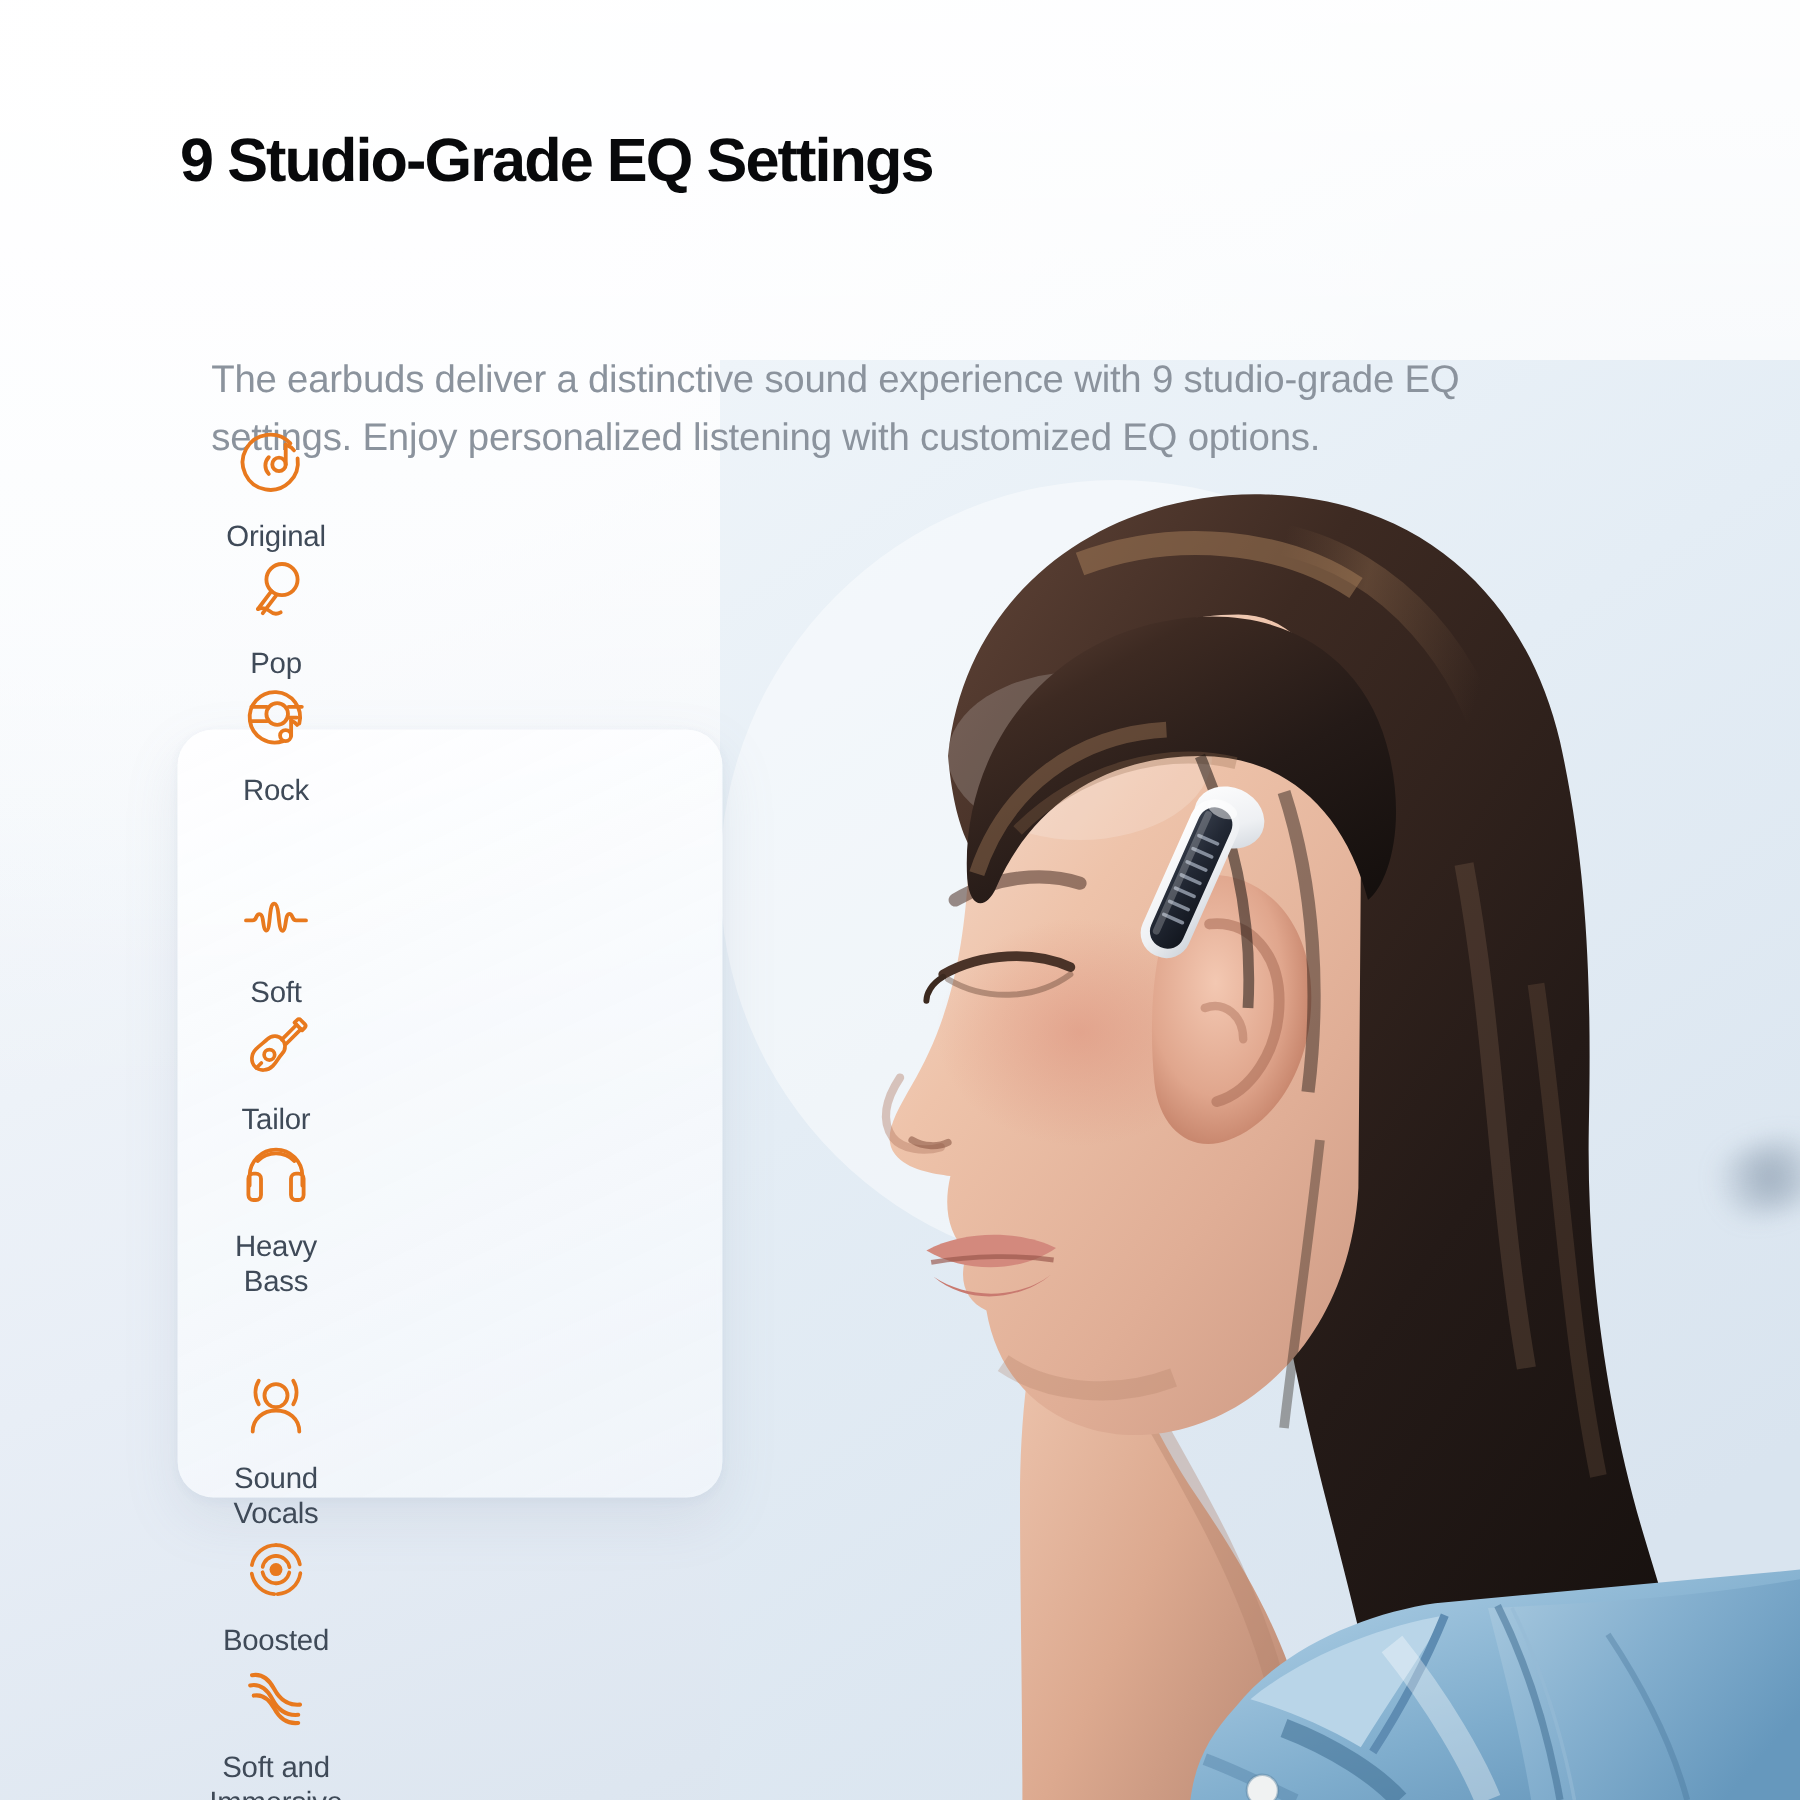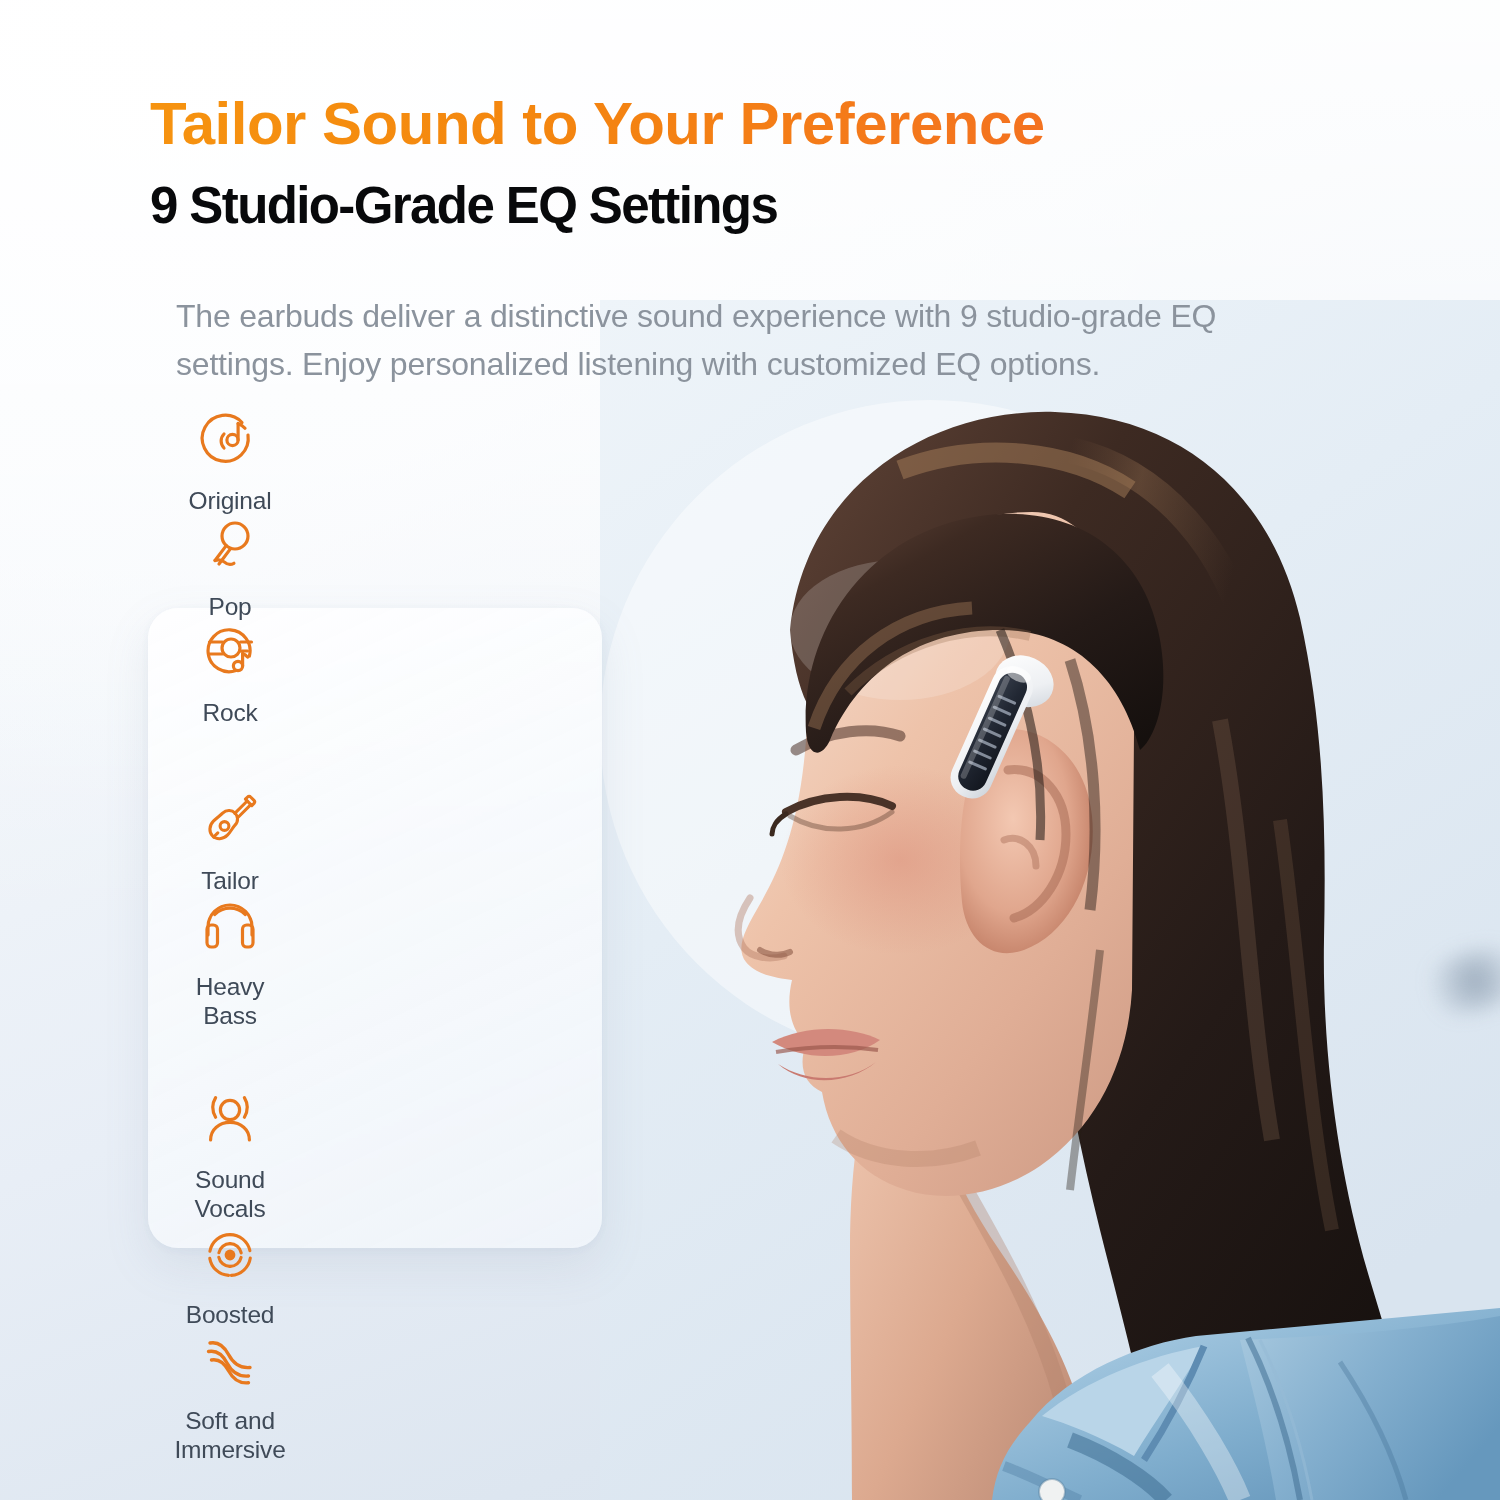--- a/index.html
+++ b/index.html
@@ -240,21 +240,20 @@
         <circle cx="452" cy="1192" r="13" fill="none" stroke="rgba(90,130,160,.45)" stroke-width="2"></circle>
 
         <path d="M560 1070 C600 1120 628 1170 640 1200" stroke="rgba(255,255,255,.35)" stroke-width="22" fill="none"></path>
       </g>
     </svg>
   </div>
 
   <div class="bg-blur-right"></div>
 
   <div class="headline">
-    <div class="h-kicker">Tailor Sound to Your Preference</div>
     <div class="h-main">9 Studio-Grade EQ Settings</div>
   </div>
 
   <div class="subcopy">The earbuds deliver a distinctive sound experience with 9 studio-grade EQ settings. Enjoy personalized listening with customized EQ options.</div>
 
   <div class="eq-card">
 
     <div class="eq-row r1">
 
       <div class="eq-item">
@@ -289,20 +288,28 @@
           <circle cx="40" cy="45" r="4.6"></circle>
           <path d="M44.6 45V32.5"></path>
           <path d="M44.6 32.5c1.9.8 3.8 2 5 3.6"></path>
         </svg>
         <div class="eq-lab">Rock</div>
       </div>
     </div>
 
     <div class="eq-row r2">
 
+      <div class="eq-item">
+        <svg class="eq-ico" viewBox="0 0 64 64" fill="none" stroke="#E8791E" stroke-width="3.2" stroke-linecap="round" stroke-linejoin="round">
+          <path d="M7 31h5.5c1.6 0 2.4-1 3-2.6.6-1.6 1.4-2.6 2.8-2.6s2.2 1.4 2.7 4.4 1 9.2 3 9.2
+                   c2.2 0 2.6-9.6 3.2-14.3.6-4.6 1.3-8.1 3.4-8.1 2.2 0 2.9 4.3 3.4 9.1.6 5.6 1.2 13.5 3.4 13.5
+                   2 0 2.6-6.6 3.1-9.6.5-3 1.2-4.4 2.6-4.4 1.3 0 2 1 2.6 2.6.6 1.6 1.4 2.8 3 2.8H57"></path>
+        </svg>
+        <div class="eq-lab">Soft</div>
+      </div>
 
       <div class="eq-item">
         <svg class="eq-ico" viewBox="0 0 64 64" fill="none" stroke="#E8791E" stroke-width="3.1" stroke-linecap="round" stroke-linejoin="round">
           <path d="M24.6 24.2c4.2-4.2 9.6-3 12.4-.2 2.8 2.8 4 8.2-.2 12.4-2.4 2.4-4 6.4-7.4 9.8
                    -4.4 4.4-11 4.6-14.8.8-3.8-3.8-3.6-10.4.8-14.8 3.4-3.4 6.8-5.6 9.2-8z"></path>
           <circle cx="26.5" cy="37" r="4.4"></circle>
           <path d="M36.8 24.4 49.2 12"></path>
           <path d="M40.4 28 52.8 15.6"></path>
           <path d="M47.4 10.2 49.6 8c.9-.9 2.2-.9 3 0l3.4 3.4c.8.8.8 2.1 0 3l-2.2 2.2z"></path>
           <path d="M19.8 43.8l-4.2 4.2"></path>

